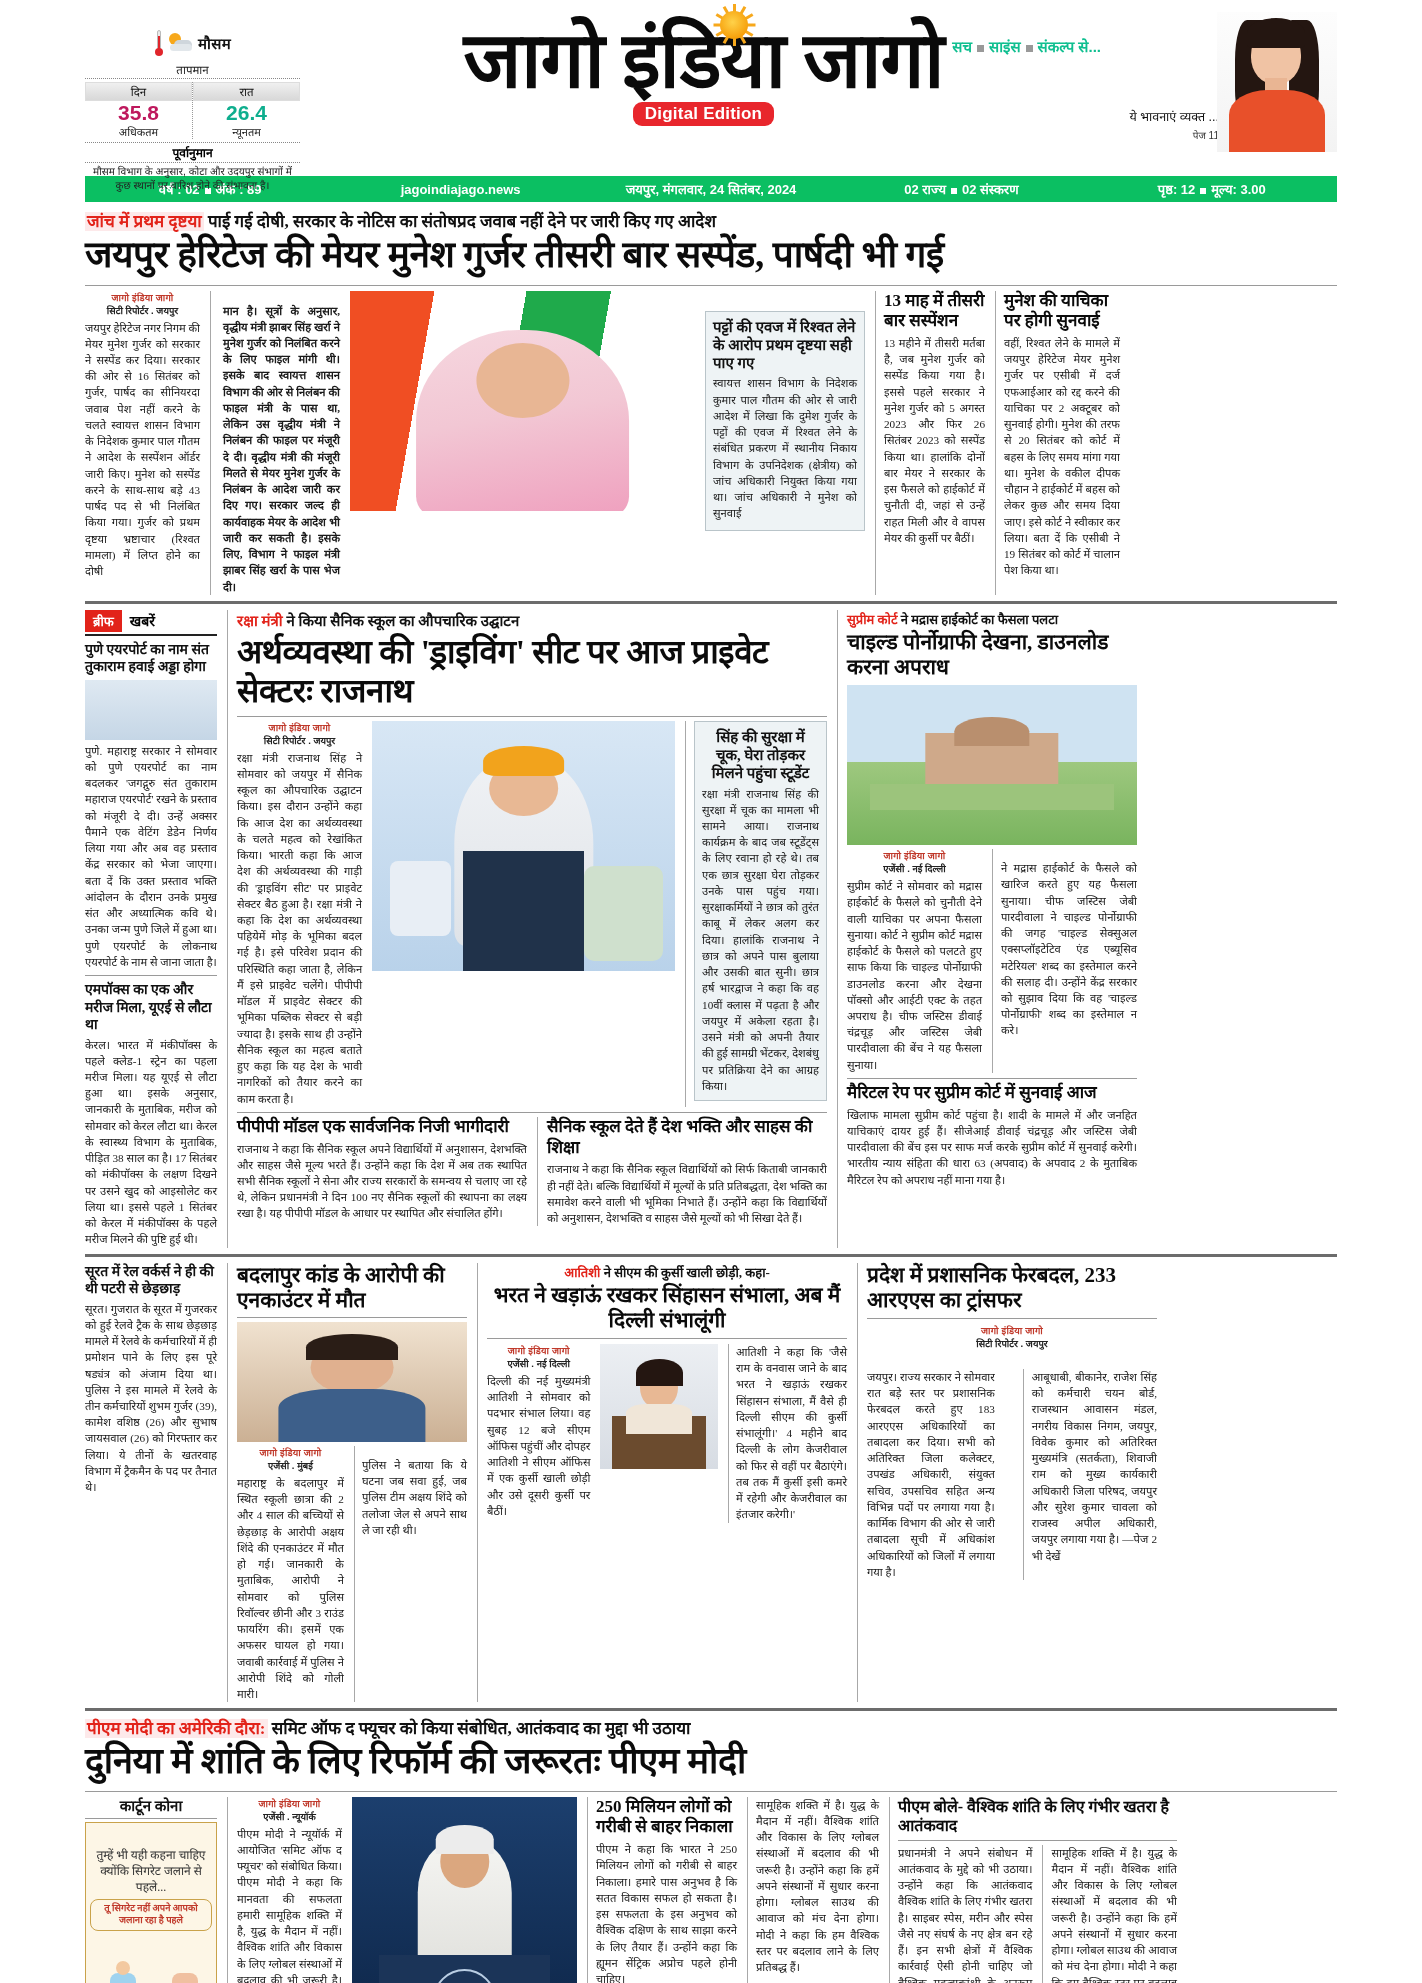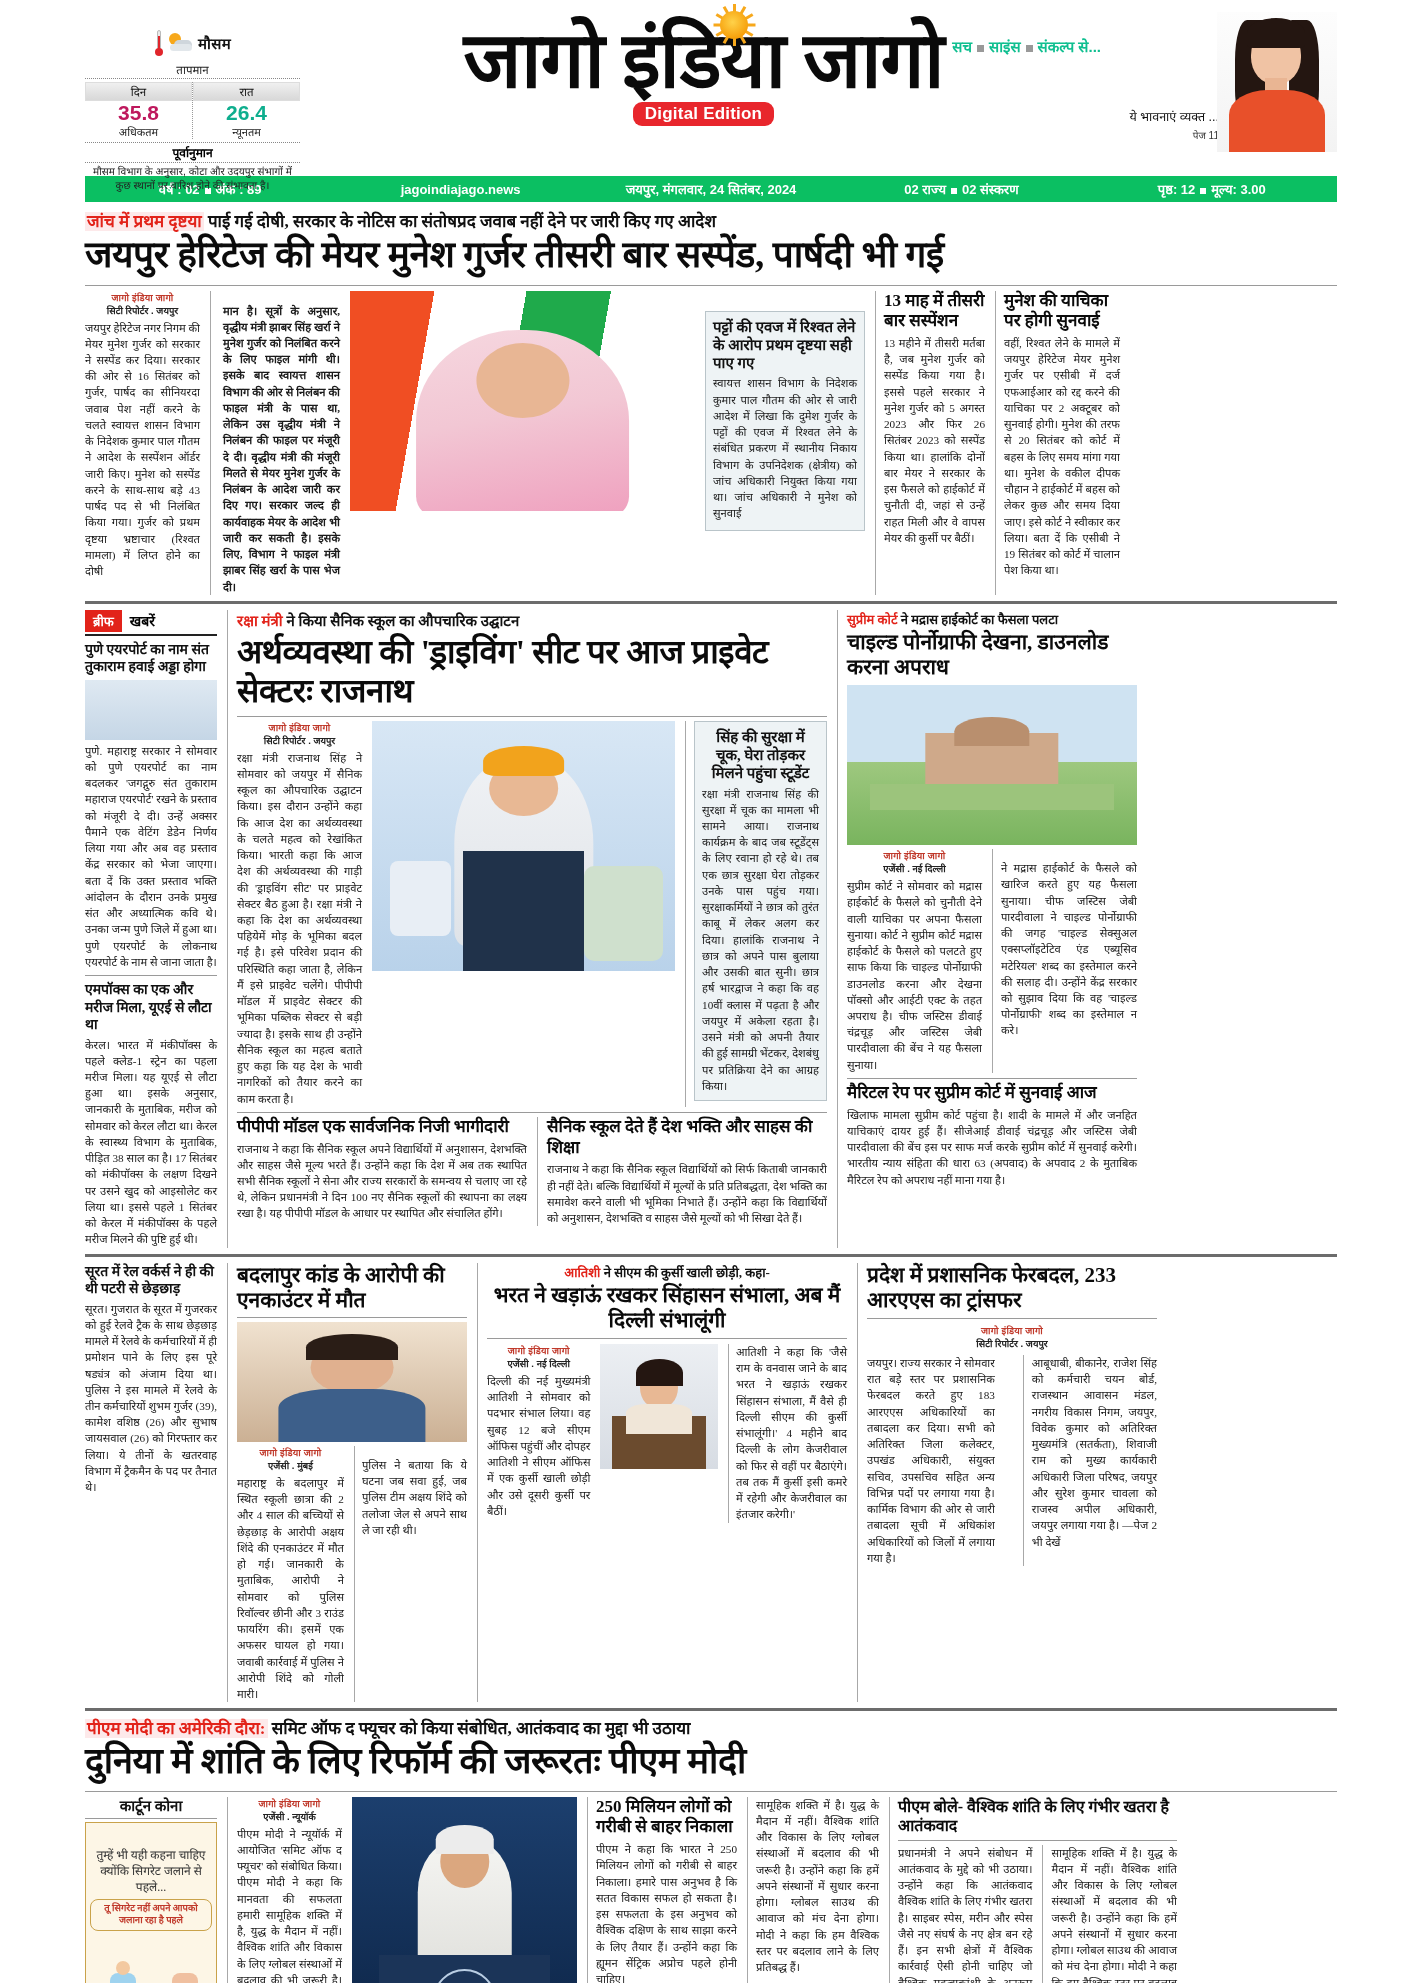--- a/index.html
+++ b/index.html
@@ -487,21 +487,21 @@
             <div class="body-txt" style="margin-top:0;">आतिशी ने कहा कि 'जैसे राम के वनवास जाने के बाद भरत ने खड़ाऊं रखकर सिंहासन संभाला, मैं वैसे ही दिल्ली सीएम की कुर्सी संभालूंगी।' 4 महीने बाद दिल्ली के लोग केजरीवाल को फिर से वहीं पर बैठाएंगे। तब तक मैं कुर्सी इसी कमरे में रहेगी और केजरीवाल का इंतजार करेगी।'</div>
           </div>
         </div>
       </div>
 
       <div class="col vline" style="width:300px;padding-left:9px;">
         <div class="med-head">प्रदेश में प्रशासनिक फेरबदल, 233 आरएएस का ट्रांसफर</div>
         <div class="hr-grey" style="margin:5px 0;"></div>
         <div class="byline">जागो इंडिया जागो</div>
         <div class="byline2">सिटी रिपोर्टर . जयपुर</div>
-        <div class="cols" style="margin-top:5px;gap:28px;">
+        <div class="cols" style="margin-top:19px;gap:28px;">
           <div class="col" style="width:142px;">
             <div class="body-txt" style="margin-top:0;">जयपुर। राज्य सरकार ने सोमवार रात बड़े स्तर पर प्रशासनिक फेरबदल करते हुए 183 आरएएस अधिकारियों का तबादला कर दिया। सभी को अतिरिक्त जिला कलेक्टर, उपखंड अधिकारी, संयुक्त सचिव, उपसचिव सहित अन्य विभिन्न पदों पर लगाया गया है। कार्मिक विभाग की ओर से जारी तबादला सूची में अधिकांश अधिकारियों को जिलों में लगाया गया है।</div>
           </div>
           <div class="col vline" style="width:148px;padding-left:8px;">
             <div class="body-txt" style="margin-top:0;">आबूधाबी, बीकानेर, राजेश सिंह को कर्मचारी चयन बोर्ड, राजस्थान आवासन मंडल, नगरीय विकास निगम, जयपुर, विवेक कुमार को अतिरिक्त मुख्यमंत्रि (सतर्कता), शिवाजी राम को मुख्य कार्यकारी अधिकारी जिला परिषद, जयपुर और सुरेश कुमार चावला को राजस्व अपील अधिकारी, जयपुर लगाया गया है। —पेज 2 भी देखें</div>
           </div>
         </div>
       </div>
     </div>
 

